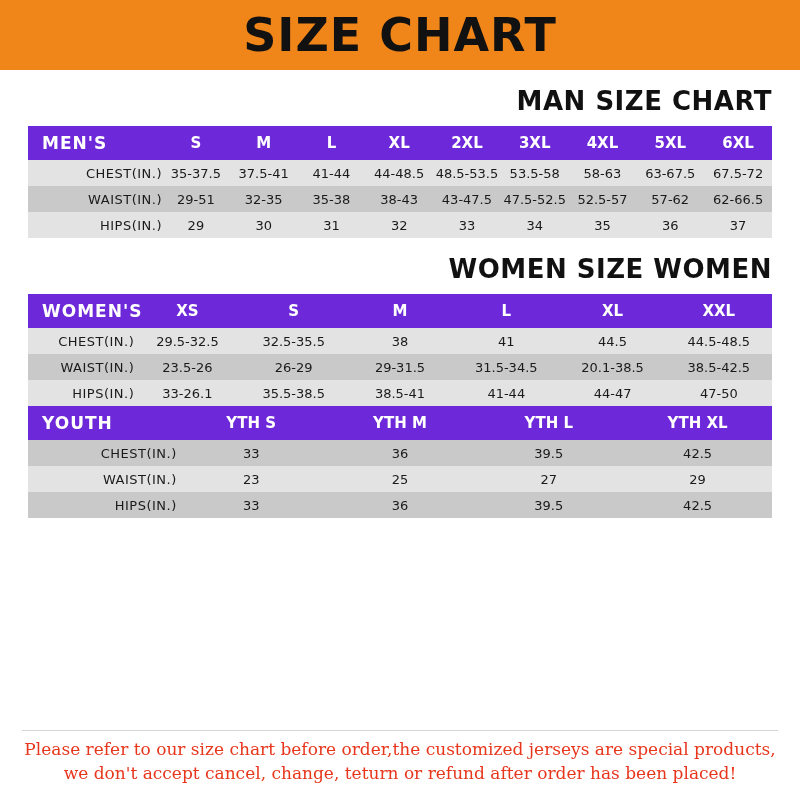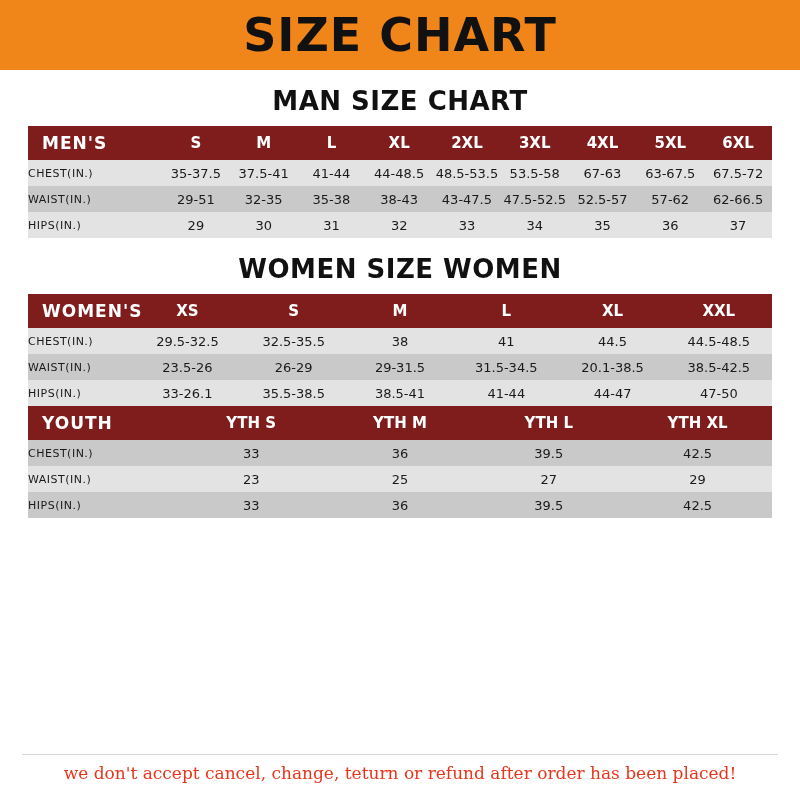--- a/index.html
+++ b/index.html
@@ -40,21 +40,21 @@
     color: #111111;
     line-height: 1;
   }
   
   .content {
     flex: 1 1 auto;
     padding: 0 28px;
     box-sizing: border-box;
   }
   .section-title {
-    text-align: center;
+    text-align: right;
     font-family: "DejaVu Sans", sans-serif;
     font-weight: bold;
     font-size: 26px;
     color: #111111;
     margin: 16px 0 10px 0;
     letter-spacing: 0.5px;
   }
   .chart {
     width: 100%;
     border-collapse: collapse;
@@ -64,41 +64,41 @@
     font-family: "DejaVu Sans", sans-serif;
     text-align: center;
     font-size: 13px;
     color: #1a1a1a;
     padding: 0;
     height: 26px;
     vertical-align: middle;
     white-space: nowrap;
   }
   .chart thead th {
-    background: #7f1d1d;
+    background: #6d28d9;
     color: #ffffff;
     font-weight: bold;
     height: 34px;
     font-size: 15px;
   }
   .chart thead th.row-label-head {
     text-align: left;
     padding-left: 14px;
     font-size: 17px;
     letter-spacing: 1px;
   }
   .chart tbody tr.odd td {
     background: #e3e3e3;
   }
   .chart tbody tr.even td {
     background: #c9c9c9;
   }
   .chart tbody td.row-label {
-    text-align: left;
-    font-size: 11px;
+    text-align: right;
+    font-size: 13px;
     letter-spacing: 0.5px;
   }
   .men .chart thead th.row-label-head { width: 120px; }
   
   .footer-note {
     padding: 10px 22px 14px 22px;
     box-sizing: border-box;
     flex: none;
   }
   .footer-line {
@@ -143,21 +143,21 @@
         </thead>
         <tbody>
           <tr class="odd">
             <td class="row-label">CHEST(IN.)</td>
             <td>35-37.5</td>
             <td>37.5-41</td>
             <td>41-44</td>
             <td>44-48.5</td>
             <td>48.5-53.5</td>
             <td>53.5-58</td>
-            <td>67-63</td>
+            <td>58-63</td>
             <td>63-67.5</td>
             <td>67.5-72</td>
           </tr>
           <tr class="even">
             <td class="row-label">WAIST(IN.)</td>
             <td>29-51</td>
             <td>32-35</td>
             <td>35-38</td>
             <td>38-43</td>
             <td>43-47.5</td>
@@ -262,16 +262,17 @@
             <td>42.5</td>
           </tr>
         </tbody>
       </table>
     </div>
 
   </div>
 
   <div class="footer-note">
     <div class="divider"></div>
+    <div class="footer-line">Please refer to our size chart before order,the customized jerseys are special products,</div>
     <div class="footer-line">we don't accept cancel, change, teturn or refund after order has been placed!</div>
   </div>
 
 </div>
 
 </body></html>

